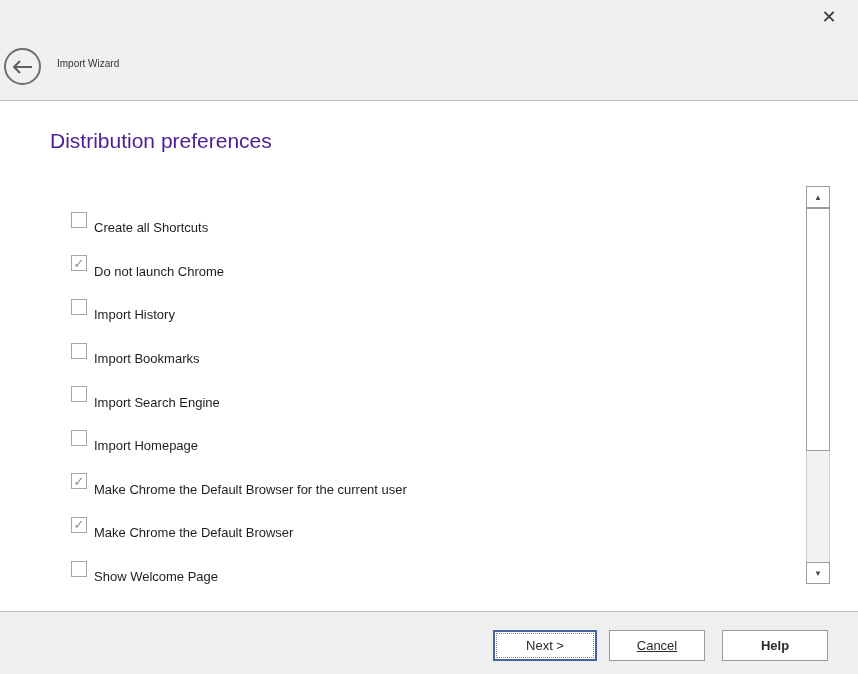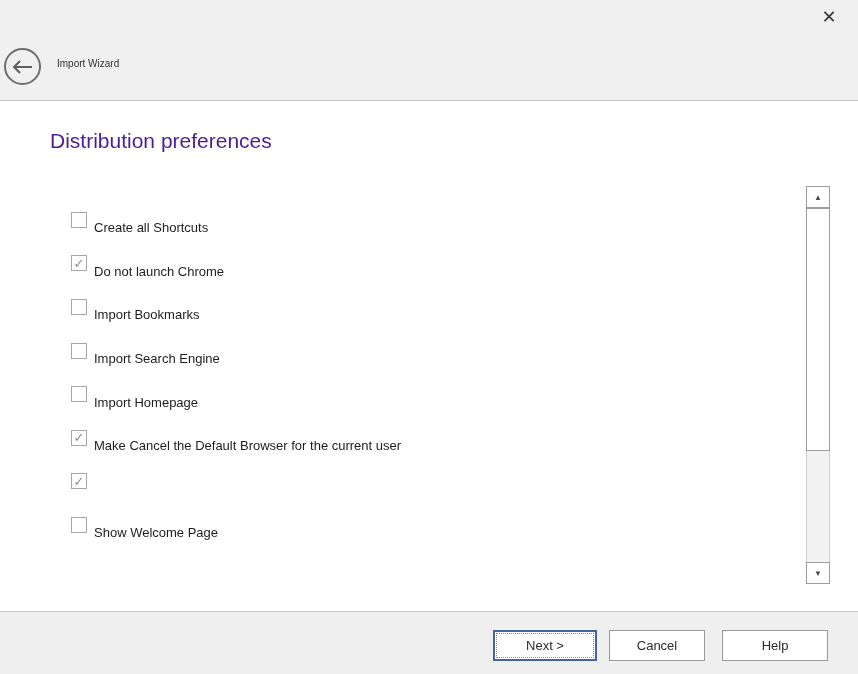--- a/index.html
+++ b/index.html
@@ -110,22 +110,22 @@
     left: 493px; width: 104px;
     border: 2px solid #44639f;
     position: absolute;
   }
   .btn-next::after {
     content: ""; position: absolute;
     left: 1px; right: 1px; top: 1px; bottom: 1px;
     border: 1px dotted #8c8c8c;
     pointer-events: none;
   }
-  .btn-cancel { left: 609px; width: 96px; }
-  .btn-help   { left: 722px; width: 106px; }
+  .btn-cancel { left: 609px; width: 96px; text-decoration: underline; }
+  .btn-help   { left: 722px; width: 106px; font-weight: bold; }
 </style>
 </head>
 <body>
 
 <div class="header">
   <div class="close-btn">✕</div>
   <div class="back-btn">
     <span style="display:flex;">
       <svg width="22" height="14" viewBox="0 0 22 14">
         <path d="M8 1 L2 7 L8 13" fill="none" stroke="#5f5f5f" stroke-width="2"></path>
@@ -142,36 +142,41 @@
     <div class="row">
       <span class="cb"></span>
       <span class="cb-label">Create all Shortcuts</span>
     </div>
     <div class="row">
       <span class="cb">✓</span>
       <span class="cb-label">Do not launch Chrome</span>
     </div>
     <div class="row">
       <span class="cb"></span>
+      <span class="cb-label">Import History</span>
+    </div>
+    <div class="row">
+      <span class="cb"></span>
       <span class="cb-label">Import Bookmarks</span>
     </div>
     <div class="row">
       <span class="cb"></span>
       <span class="cb-label">Import Search Engine</span>
     </div>
     <div class="row">
       <span class="cb"></span>
       <span class="cb-label">Import Homepage</span>
     </div>
     <div class="row">
       <span class="cb">✓</span>
-      <span class="cb-label">Make Cancel the Default Browser for the current user</span>
+      <span class="cb-label">Make Chrome the Default Browser for the current user</span>
     </div>
     <div class="row">
       <span class="cb">✓</span>
+      <span class="cb-label">Make Chrome the Default Browser</span>
     </div>
     <div class="row">
       <span class="cb"></span>
       <span class="cb-label">Show Welcome Page</span>
     </div>
   </div>
 
 <div class="scrollbar">
   <div class="sb-btn sb-up">
     <span>▲</span>

